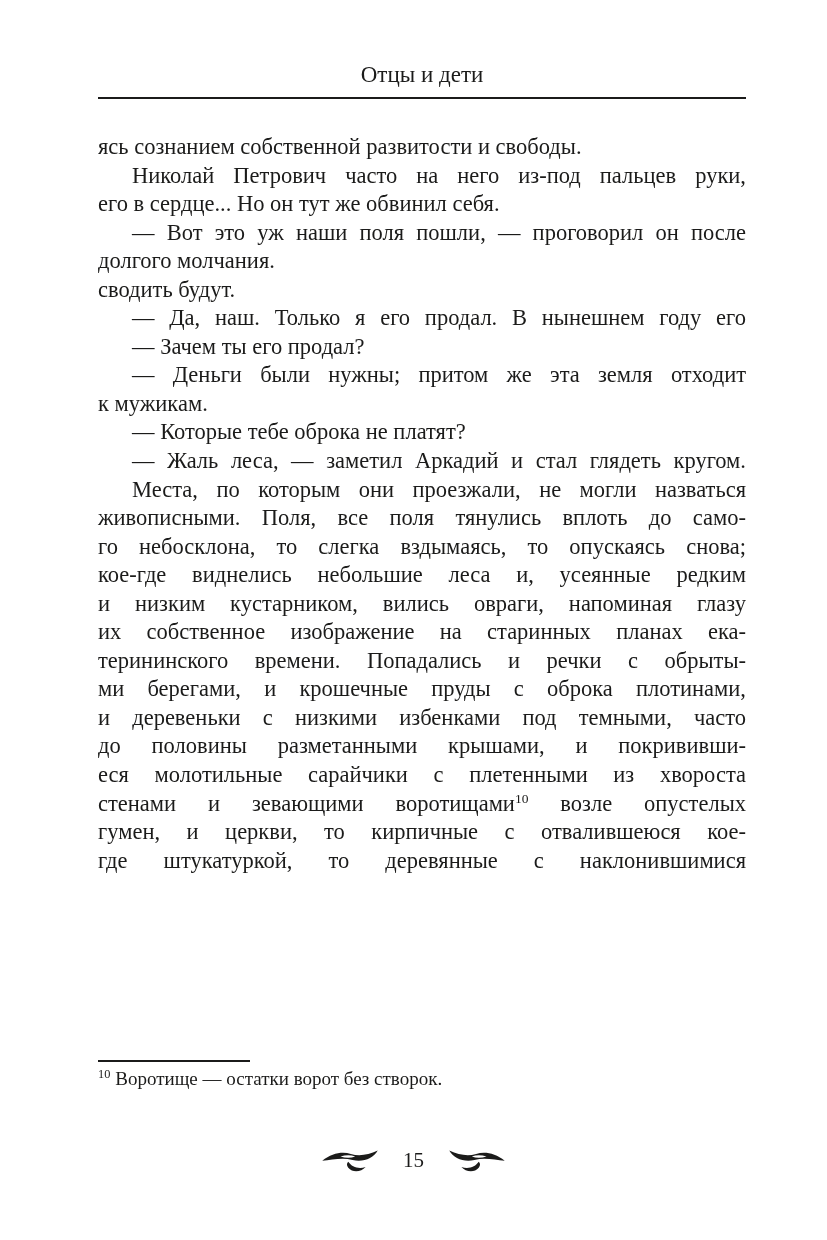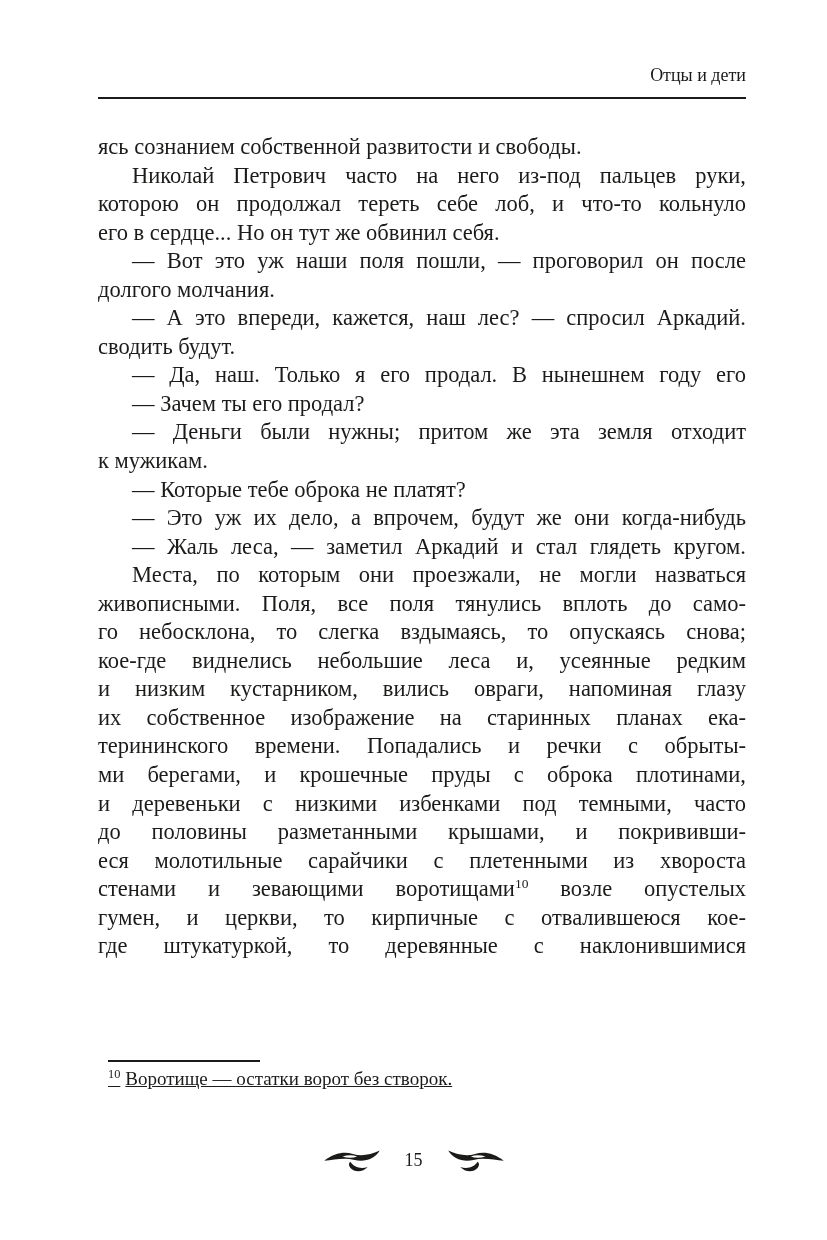--- a/index.html
+++ b/index.html
@@ -10,22 +10,22 @@
     background: #ffffff;
     color: #1b1b1a;
     font-family: "Liberation Serif", serif;
     overflow: hidden;
   }
   .running-header {
     position: absolute;
     left: 98px;
     top: 62px;
     width: 648px;
-    text-align: right;
-    font-size: 18px;
+    text-align: center;
+    font-size: 23px;
     line-height: 26px;
   }
   .header-rule {
     position: absolute;
     left: 98px;
     top: 97px;
     width: 648px;
     height: 0;
     border-top: 2.6px solid #1b1b1a;
   }
@@ -46,24 +46,23 @@
     text-align-last: left;
   }
   .line.ind { text-indent: 34px; }
   sup.fn-ref {
     font-size: 0.6em;
     line-height: 0;
     vertical-align: super;
   }
   .footnote-block {
     position: absolute;
-    left: 108px;
+    left: 98px;
     top: 1060px;
     width: 648px;
-    text-decoration: underline;
   }
   .footnote-rule {
     width: 152px;
     border-top: 2.6px solid #1b1b1a;
     height: 0;
   }
   .footnote-line {
     margin-top: 5px;
     font-size: 19px;
     line-height: 24px;
@@ -78,49 +77,46 @@
     position: absolute;
     left: 0;
     top: 1146px;
     width: 827px;
     display: flex;
     align-items: center;
     justify-content: center;
     gap: 24px;
   }
   .page-number {
-    font-size: 18px;
+    font-size: 21px;
     line-height: 28px;
   }
   .flourish { display: block; }
   .flourish.mirrored { transform: scaleX(-1); }
 </style>
 </head>
 <body>
 
 <div class="page">
 
   <div class="running-header">Отцы и дети</div>
   <div class="header-rule"></div>
 
   <div class="body-text">
     <div class="line end">ясь сознанием собственной развитости и свободы.</div>
     <div class="line ind">Николай Петрович часто на него из-под пальцев руки,</div>
-    <div class="line">которою он продолжал тереть себе лоб, и что-то кольнуло</div>
     <div class="line end">его в сердце... Но он тут же обвинил себя.</div>
     <div class="line ind">— Вот это уж наши поля пошли, — проговорил он после</div>
     <div class="line end">долгого молчания.</div>
-    <div class="line ind">— А это впереди, кажется, наш лес? — спросил Аркадий.</div>
     <div class="line end">сводить будут.</div>
     <div class="line ind">— Да, наш. Только я его продал. В нынешнем году его</div>
     <div class="line ind end">— Зачем ты его продал?</div>
     <div class="line ind">— Деньги были нужны; притом же эта земля отходит</div>
     <div class="line end">к мужикам.</div>
     <div class="line ind end">— Которые тебе оброка не платят?</div>
-    <div class="line ind">— Это уж их дело, а впрочем, будут же они когда-нибудь</div>
     <div class="line ind">— Жаль леса, — заметил Аркадий и стал глядеть кругом.</div>
     <div class="line ind">Места, по которым они проезжали, не могли назваться</div>
     <div class="line">живописными. Поля, все поля тянулись вплоть до само-</div>
     <div class="line">го небосклона, то слегка вздымаясь, то опускаясь снова;</div>
     <div class="line">кое-где виднелись небольшие леса и, усеянные редким</div>
     <div class="line">и низким кустарником, вились овраги, напоминая глазу</div>
     <div class="line">их собственное изображение на старинных планах ека-</div>
     <div class="line">терининского времени. Попадались и речки с обрыты-</div>
     <div class="line">ми берегами, и крошечные пруды с оброка плотинами,</div>
     <div class="line">и деревеньки с низкими избенками под темными, часто</div>

